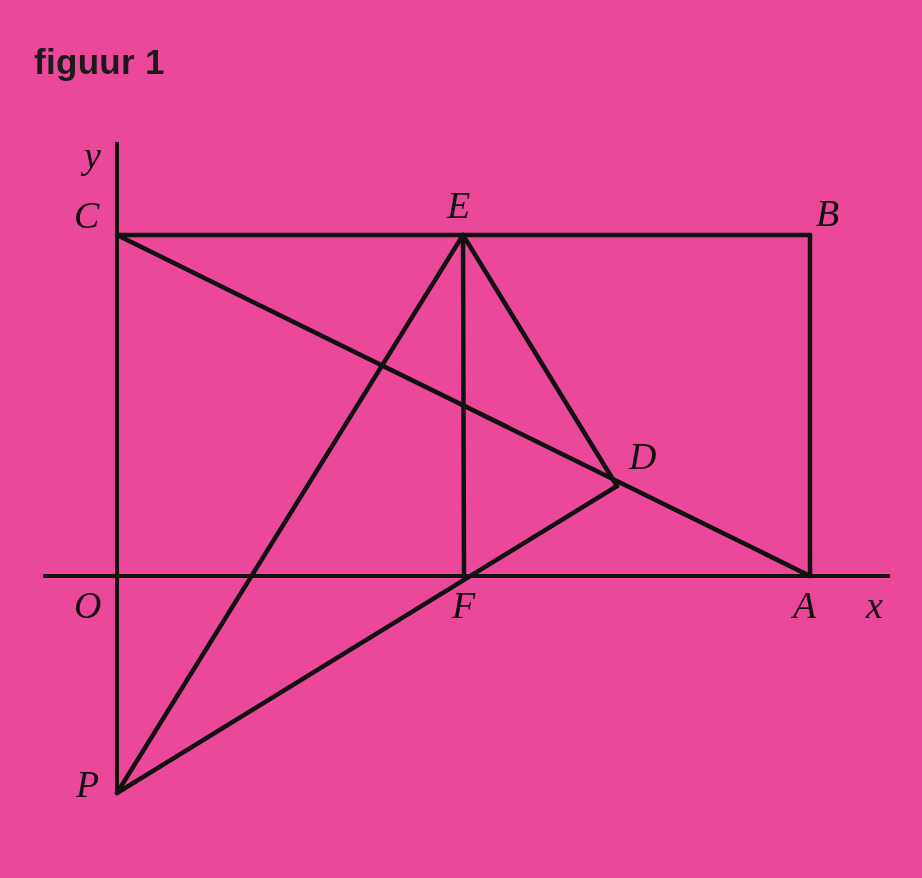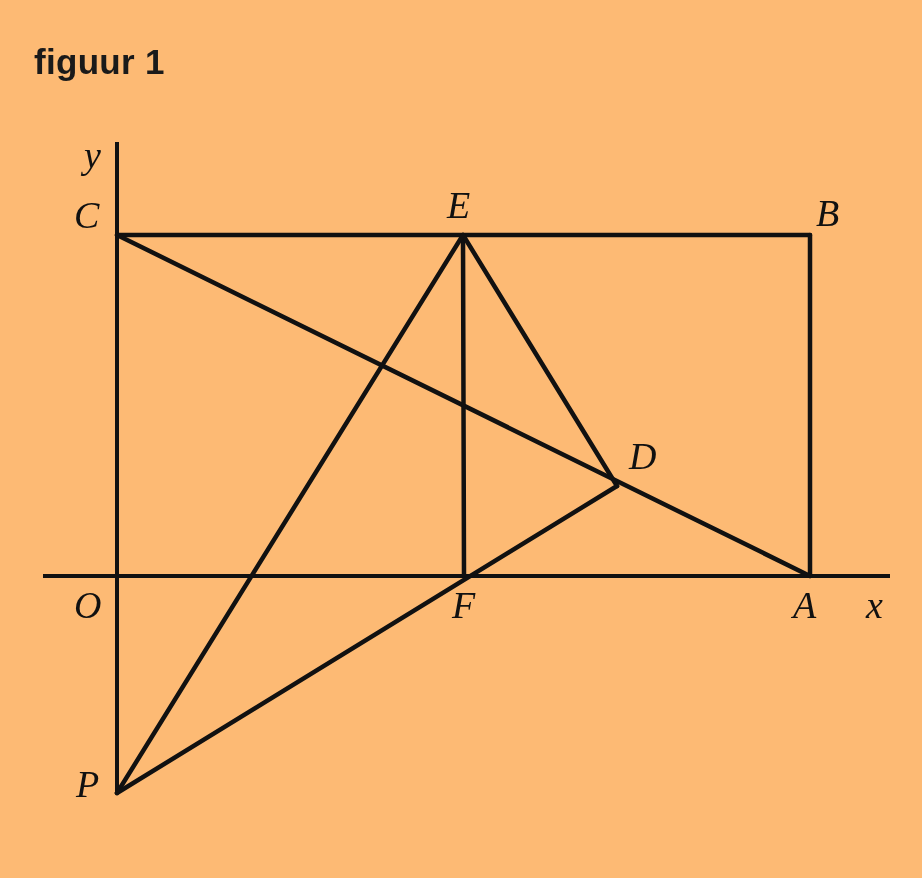--- a/index.html
+++ b/index.html
@@ -4,21 +4,21 @@
 <style>
   html, body {
     margin: 0;
     padding: 0;
     background: #ffffff;
   }
   #page {
     position: relative;
     width: 922px;
     height: 878px;
-    background: #fdba74;
+    background: #ec4899;
     overflow: hidden;
     font-family: "Liberation Serif", "DejaVu Serif", serif;
   }
   #figure-title {
     position: absolute;
     left: 34px;
     top: 42px;
     font-family: "Liberation Sans", "DejaVu Sans", sans-serif;
     font-weight: bold;
     font-size: 35px;

